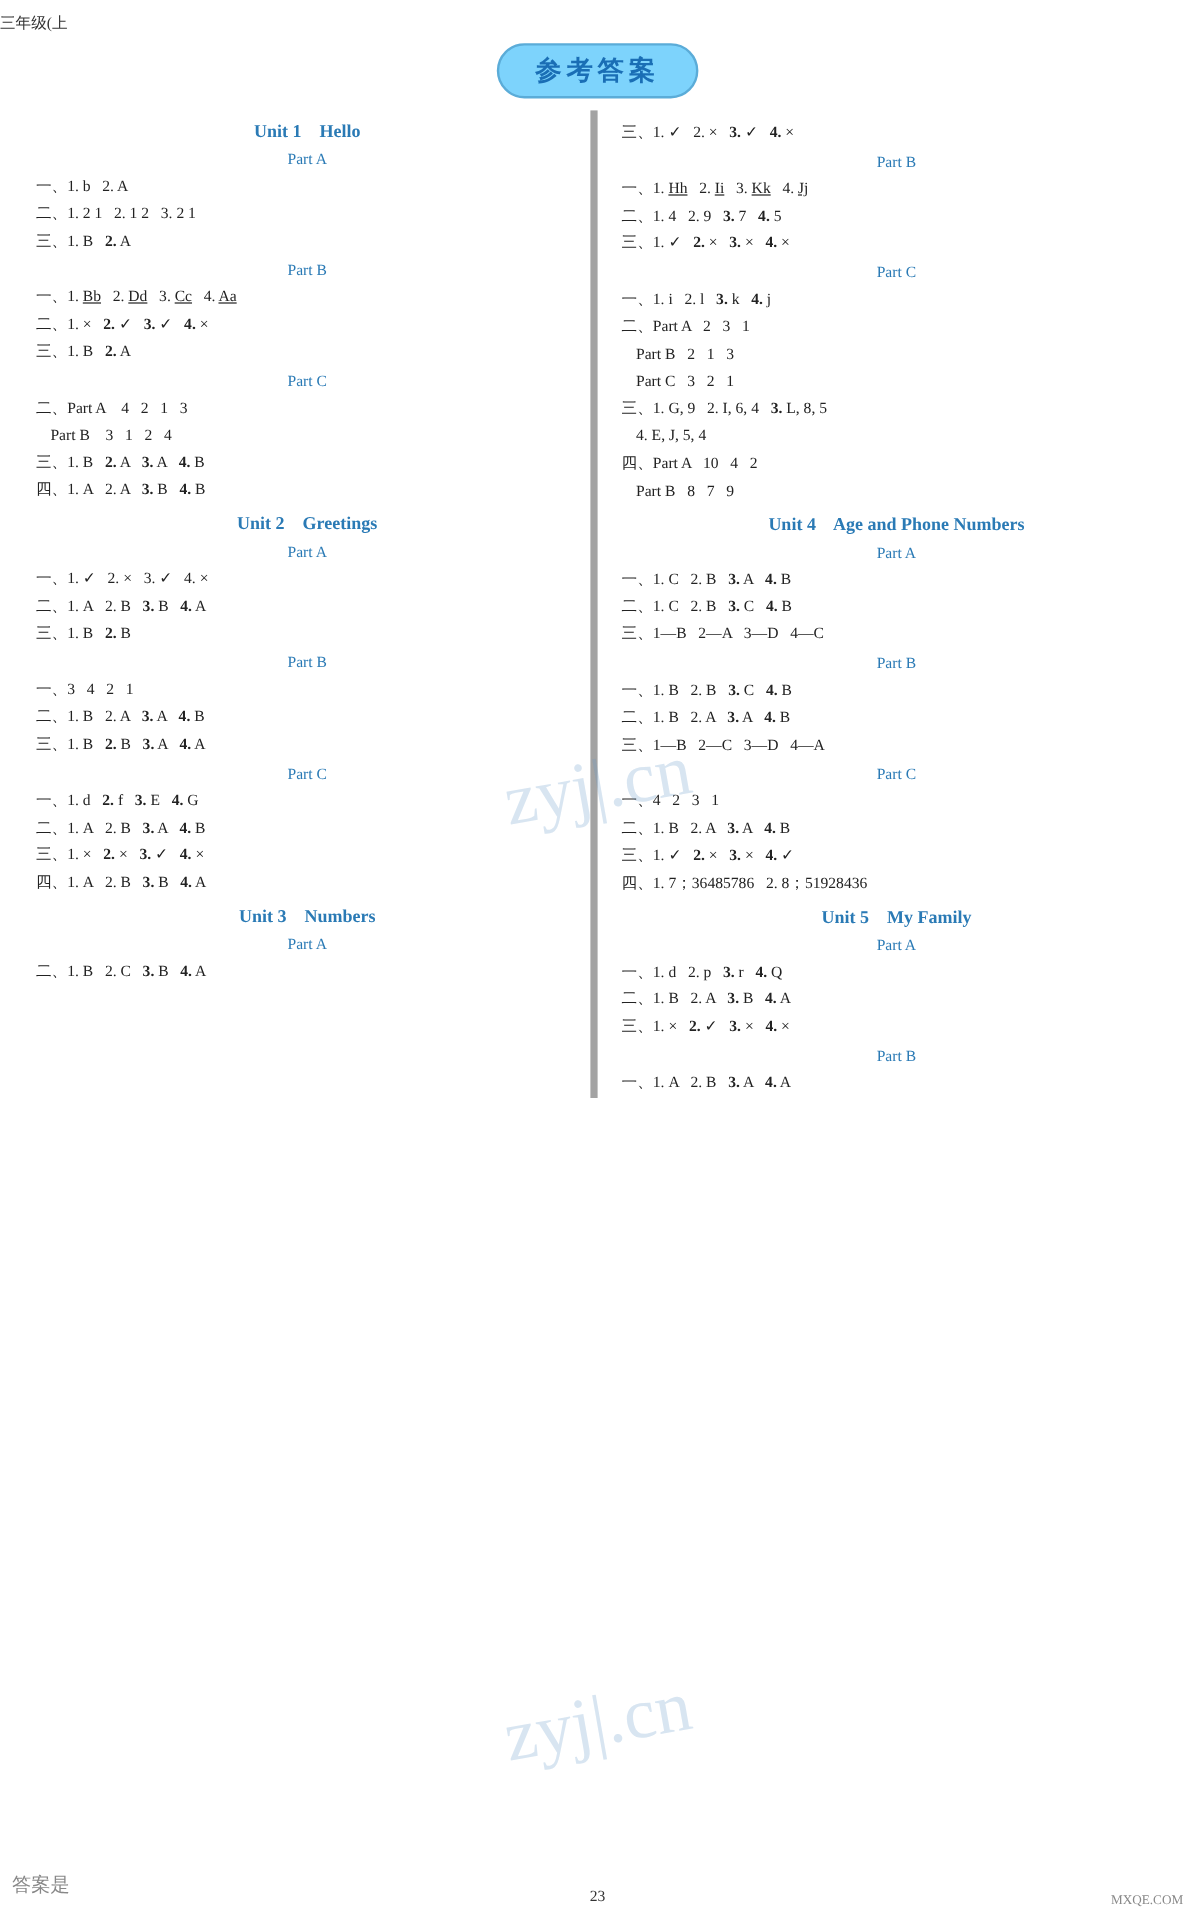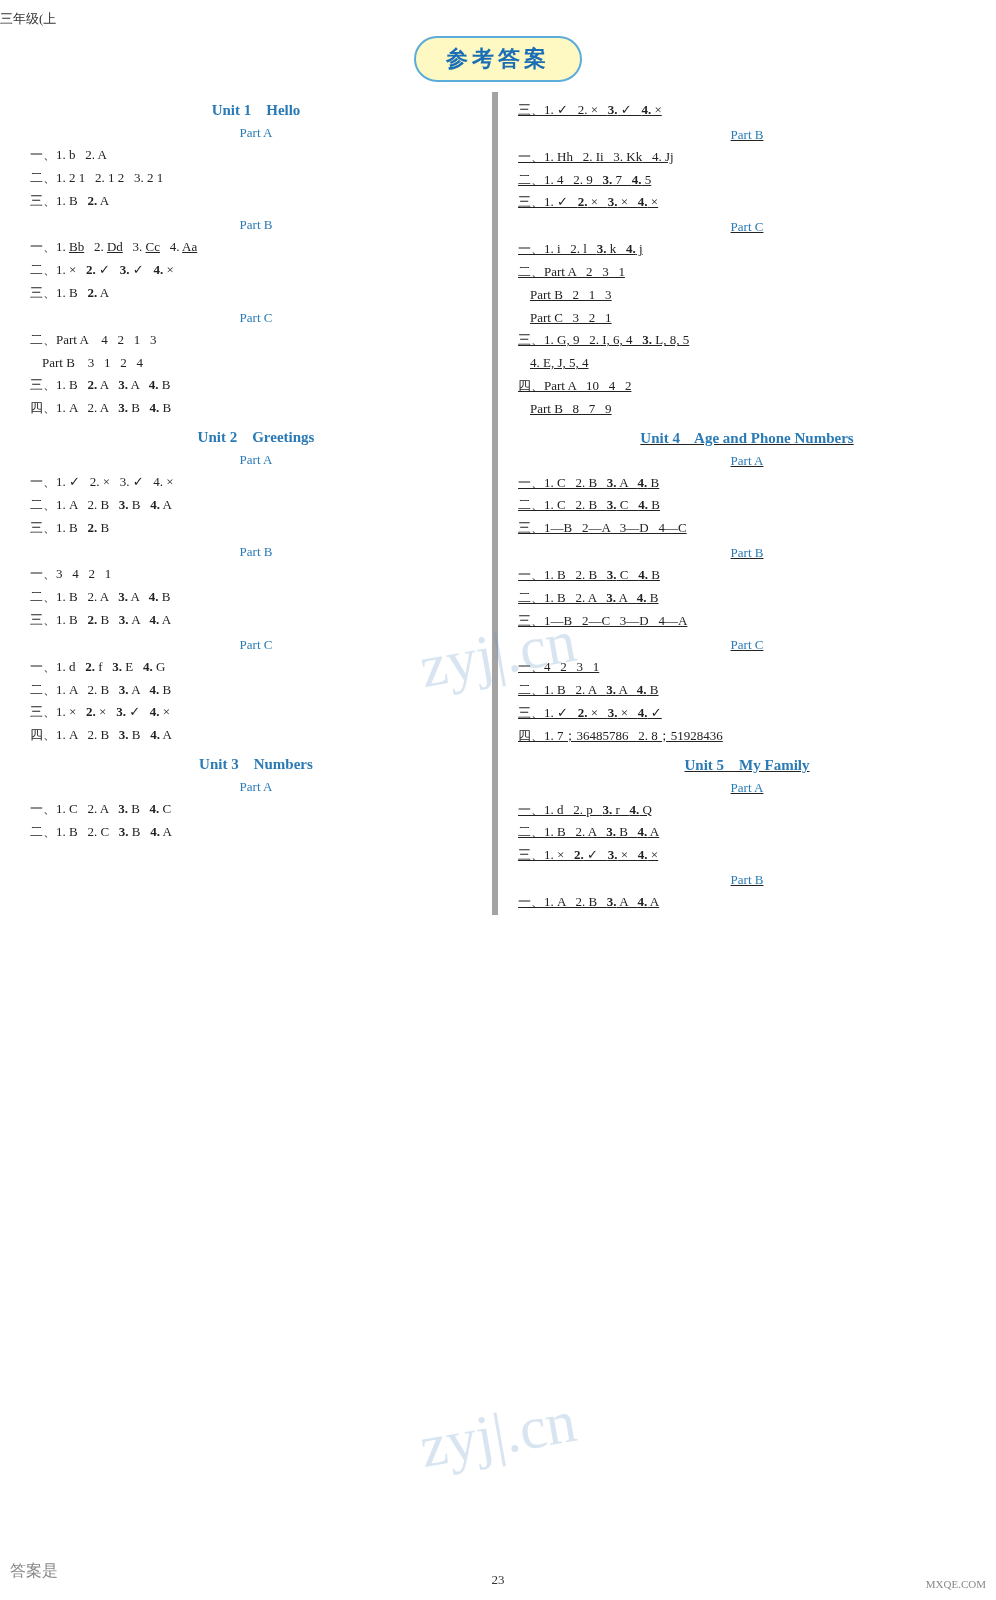--- a/index.html
+++ b/index.html
@@ -16,42 +16,41 @@
       padding: 10px 20px 0 0;
       font-size: 13px;
       color: #333;
     }
     .title-banner {
       text-align: center;
       margin: 8px auto 10px;
     }
     .title-banner .title-text {
       display: inline-block;
-      background: #fef9c3;
+      background: #7dd3fc;
       border-radius: 30px;
       padding: 6px 30px;
       font-size: 22px;
       color: #1a6eb5;
       font-weight: bold;
       letter-spacing: 4px;
       border: 2px solid #5bacd8;
     }
     .two-col {
       display: flex;
       width: 100%;
     }
     .col-left {
       width: 50%;
       padding: 0 10px 0 30px;
       border-right: 6px solid #a3a3a3;
     }
     .col-right {
       width: 50%;
       padding: 0 20px 0 20px;
-      text-decoration: underline;
     }
     .unit-title {
       color: #2a7ab5;
       font-size: 15px;
       font-weight: bold;
       text-align: center;
       margin: 10px 0 4px;
     }
     .part-title {
       color: #2a7ab5;
@@ -165,21 +164,20 @@
 
     <div class="part-title">Part C</div>
     <div class="answer-line">一、1. d &nbsp; <b>2.</b> f &nbsp; <b>3.</b> E &nbsp; <b>4.</b> G</div>
     <div class="answer-line">二、1. A &nbsp; 2. B &nbsp; <b>3.</b> A &nbsp; <b>4.</b> B</div>
     <div class="answer-line">三、1. × &nbsp; <b>2.</b> × &nbsp; <b>3.</b> ✓ &nbsp; <b>4.</b> ×</div>
     <div class="answer-line">四、1. A &nbsp; 2. B &nbsp; <b>3.</b> B &nbsp; <b>4.</b> A</div>
 
     <div class="unit-title">Unit 3 &nbsp;&nbsp; Numbers</div>
 
     <div class="part-title">Part A</div>
-    <div class="answer-line">一、1. C &nbsp; 2. A &nbsp; <b>3.</b> B &nbsp; <b>4.</b> C</div>
     <div class="answer-line">二、1. B &nbsp; 2. C &nbsp; <b>3.</b> B &nbsp; <b>4.</b> A</div>
 
   </div>
 
   <div class="col-right">
 
     <div class="answer-line" style="margin-top:8px;">三、1. ✓ &nbsp; 2. × &nbsp; <b>3.</b> ✓ &nbsp; <b>4.</b> ×</div>
 
     <div class="part-title">Part B</div>
     <div class="answer-line">一、1. <u>Hh</u> &nbsp; 2. <u>Ii</u> &nbsp; 3. <u>Kk</u> &nbsp; 4. <u>Jj</u></div>

